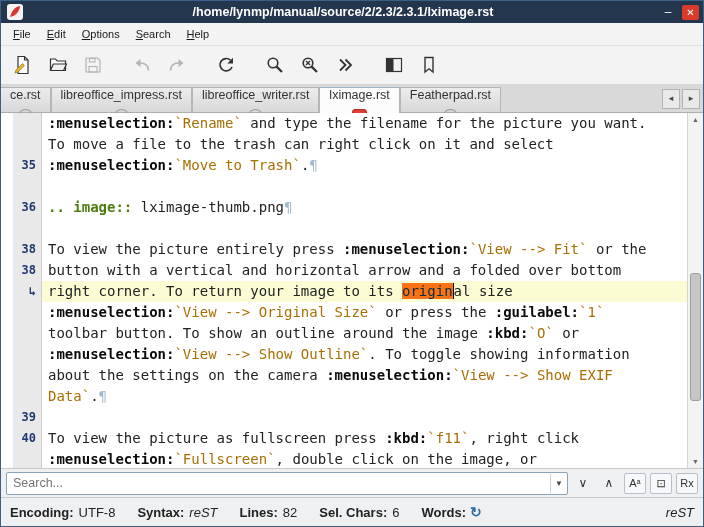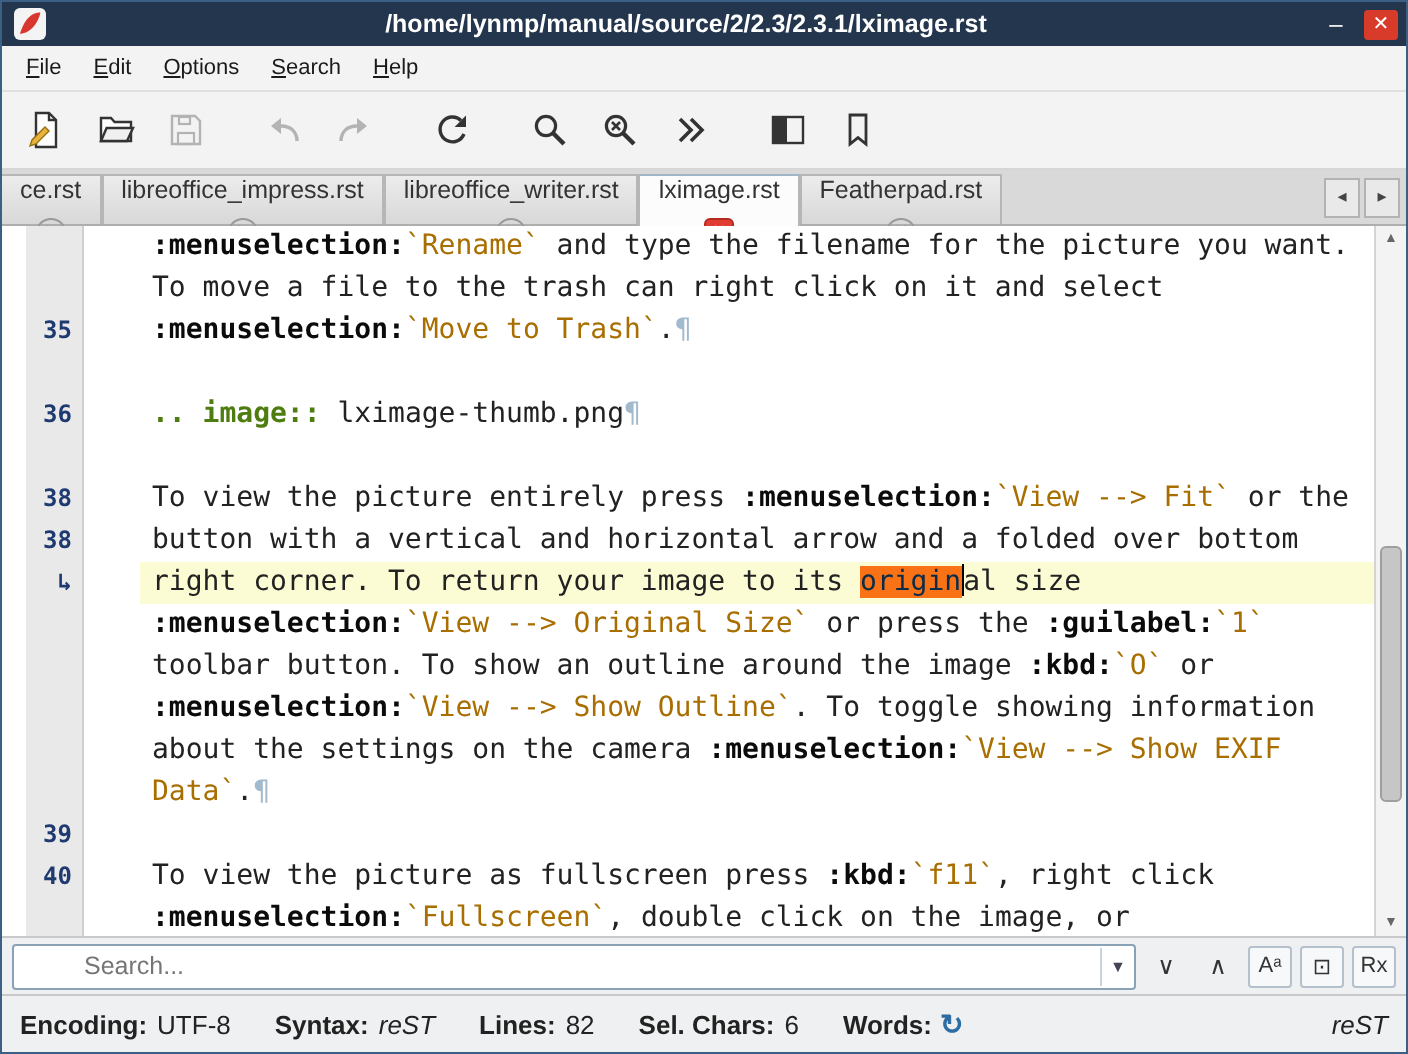--- a/index.html
+++ b/index.html
@@ -35,40 +35,40 @@
   .tab-scroll{margin-left:auto;display:flex;align-items:center;gap:2px;padding:0 3px 3px 0;}
   .tab-scroll .tsbtn{width:16px;height:18px;border:1px solid #b3b3b3;background:#e9e9e9;color:#444;
                      font-size:9px;line-height:17px;text-align:center;}
   
   .editor{flex:1;display:flex;background:#fff;overflow:hidden;}
   .gutter{flex:0 0 28px;background:#e9e9e9;border-right:1px solid #cfcfcf;text-align:right;margin-left:12px;}
   .gutter .ln{height:21px;line-height:21px;padding-right:5px;
               font-family:"DejaVu Sans Mono",monospace;font-size:12px;font-weight:bold;color:#1f3a70;}
   .code{flex:1;font-family:"DejaVu Sans Mono",monospace;font-size:14px;line-height:21px;
         color:#222;white-space:pre;overflow:hidden;}
-  .row{height:21px;padding-left:6px;margin-left:28px;}
+  .row{height:21px;padding-left:6px;}
   .row.current{background:#fcfcd4;}
   .tok-role{font-weight:bold;color:#0b0b0b;}
   .tok-lit{color:#a96e00;}
   .tok-dir{font-weight:bold;color:#4d7c0f;}
   .tok-pil{color:#a2bace;}
   .tok-sel{background:#f97316;color:#0a2c49;}
   .caret{display:inline-block;width:0;border-left:1px solid #000;height:16px;vertical-align:-3px;}
   .scrollbar{flex:0 0 15px;background:#f3f3f3;border-left:1px solid #d4d4d4;position:relative;}
   .sb-arrow{height:13px;line-height:13px;text-align:center;font-size:7px;color:#666;}
   .sb-arrow.bottom{position:absolute;bottom:0;left:0;right:0;}
   .sb-handle{position:absolute;left:2px;right:2px;top:45%;height:36%;background:#c6c6c6;
              border:1px solid #9e9e9e;border-radius:3px;box-sizing:border-box;}
   
   .searchbar{flex:0 0 28px;display:flex;align-items:center;gap:4px;background:#eff0f1;
              border-top:1px solid #c9c9c9;padding:0 5px;}
   .search-input-wrap{flex:1;display:flex;align-items:center;height:21px;background:#fff;
                      border:1px solid #8aa2b6;border-radius:2px;}
   .search-input-wrap input{flex:1;border:none;outline:none;background:transparent;
-                     font-family:"Liberation Sans",sans-serif;font-size:12.5px;color:#8b5cf6;padding:0 6px;margin-left:29px;}
+                     font-family:"Liberation Sans",sans-serif;font-size:12.5px;color:#8b5cf6;padding:0 6px;}
   .combo-arrow{width:16px;border-left:1px solid #c7d3dd;color:#445;font-size:8px;text-align:center;line-height:19px;}
   .sb-btn{min-width:22px;height:21px;box-sizing:border-box;display:flex;align-items:center;justify-content:center;
           font-size:12px;color:#333;}
   .sb-btn.boxed{border:1px solid #b4c1cc;background:#f7f8f9;border-radius:2px;font-size:11px;}
   .sb-btn.gapleft{}
   
   .statusbar{flex:0 0 28px;display:flex;align-items:center;gap:22px;background:#eff0f1;
              border-top:1px solid #c9c9c9;padding:0 9px;font-size:13px;color:#222;}
   .status-label{font-weight:bold;}
   .status-value{margin-left:5px;}

